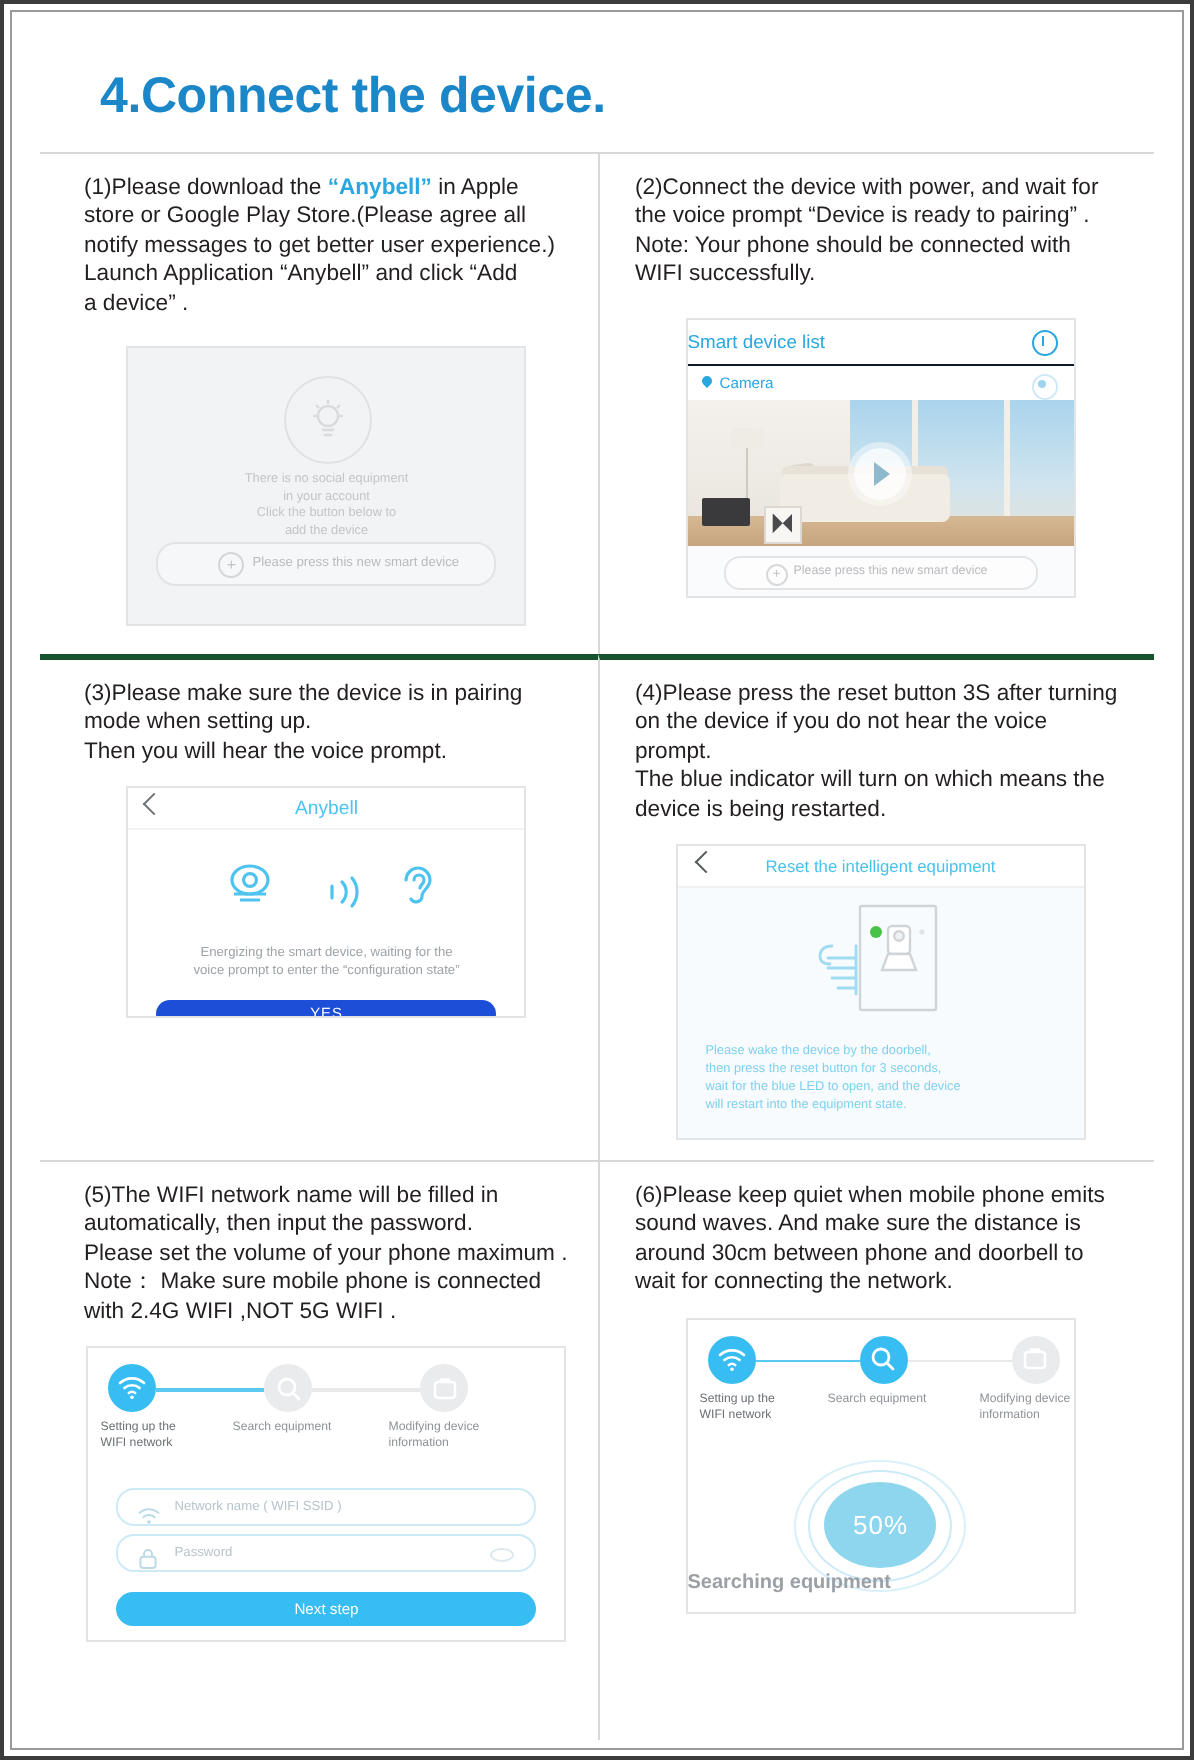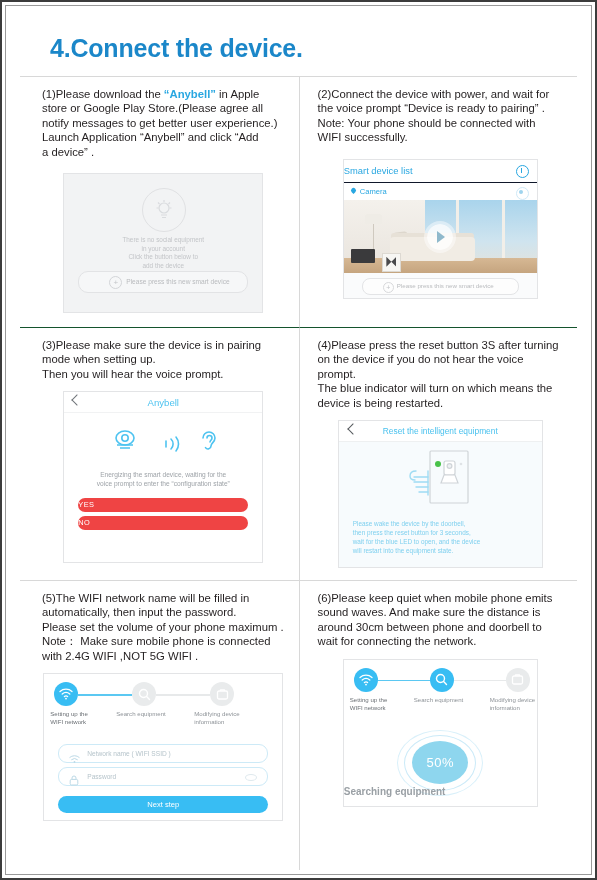--- a/index.html
+++ b/index.html
@@ -43,21 +43,21 @@
     position:absolute;
     left:14px;right:14px;top:71px;bottom:14px;
   }
   .cell{
     position:absolute;
     box-sizing:border-box;
   }
   .col-l{left:0;width:50%;}
   .col-r{left:50%;width:50%;border-left:1px solid #d8d8d8;}
   .row-1{top:0;height:250px;}
-  .row-2{top:250px;height:253px;border-top:1px solid #14532d;}
+  .row-2{top:250px;height:253px;border-top:3px solid #14532d;}
   .row-3{top:503px;height:290px;border-top:1px solid #d8d8d8;}
   .cell-pad{padding:10px 14px 0 22px;}
   .cell-pad-r{padding:10px 14px 0 18px;}
 
   .para{
     font-size:11.3px;
     line-height:14.4px;
     color:#231f20;
     margin:0;
     white-space:pre-line;
@@ -219,21 +219,21 @@
   .m2 .footer .plus{
     position:absolute;left:20px;top:3px;width:9px;height:9px;
     border:1px solid #d8d9db;border-radius:50%;
     font-size:7px;line-height:9px;text-align:center;color:#c3c5c8;
   }
   .m2 .footer .lbl{
     position:absolute;left:34px;top:3.5px;font-size:6.2px;color:#b9bbbe;
   }
 
   
-  .m3{width:200px;height:172px;margin:10px auto 0 auto;background:#fff;}
+  .m3{width:200px;height:116px;margin:10px auto 0 auto;background:#fff;}
   .m3 .bar{
     position:absolute;left:0;right:0;top:0;height:20px;
     background:#fff;border-bottom:1px solid #f1f2f3;
   }
   .m3 .bar .back{
     position:absolute;left:9px;top:4px;
     width:7px;height:7px;border-left:1.4px solid #6f7479;
     border-bottom:1.4px solid #6f7479;transform:rotate(45deg);
   }
   .m3 .bar .t{
@@ -247,22 +247,22 @@
   .m3 .icons .i1{left:46px;}
   .m3 .icons .i2{left:98px;top:8px;}
   .m3 .icons .i3{left:130px;}
   .m3 .desc{
     position:absolute;left:10px;right:10px;top:78px;
     text-align:center;font-size:6.6px;line-height:9.2px;
     color:#9ea3a8;white-space:pre-line;
   }
   .m3 .btn{
     position:absolute;left:14px;right:14px;height:14px;
-    border-radius:7px;background:#ef4444;
-    color:#fff;font-size:7.4px;line-height:14px;
+    border-radius:7px;background:#1d4ed8;
+    color:#fff;font-size:7.4px;line-height:14px;text-align:center;
     letter-spacing:.5px;
   }
   .m3 .btn-yes{top:106px;}
   .m3 .btn-no{top:124px;}
 
   
   .m4{width:205px;height:148px;margin:10px auto 0 auto;background:#f7fbfd;}
   .m4 .bar{
     position:absolute;left:0;right:0;top:0;height:20px;background:#fff;
     border-bottom:1px solid #eef0f1;

